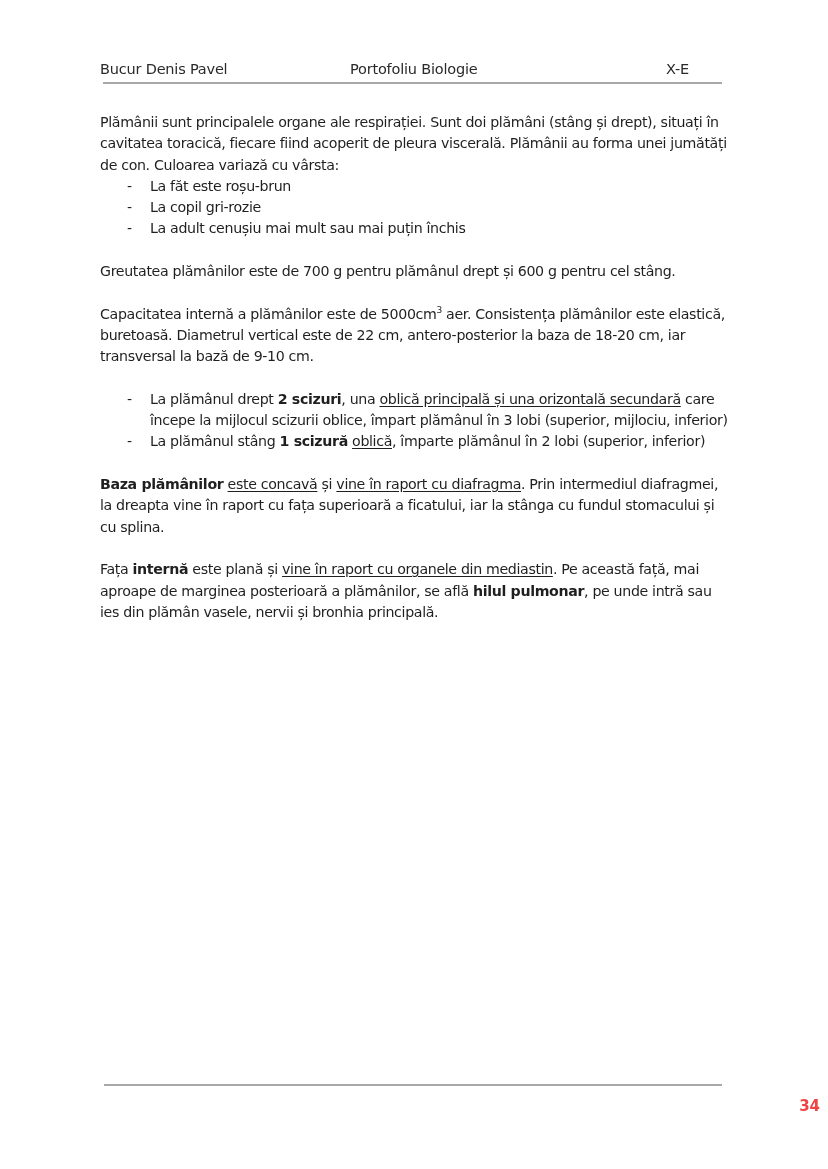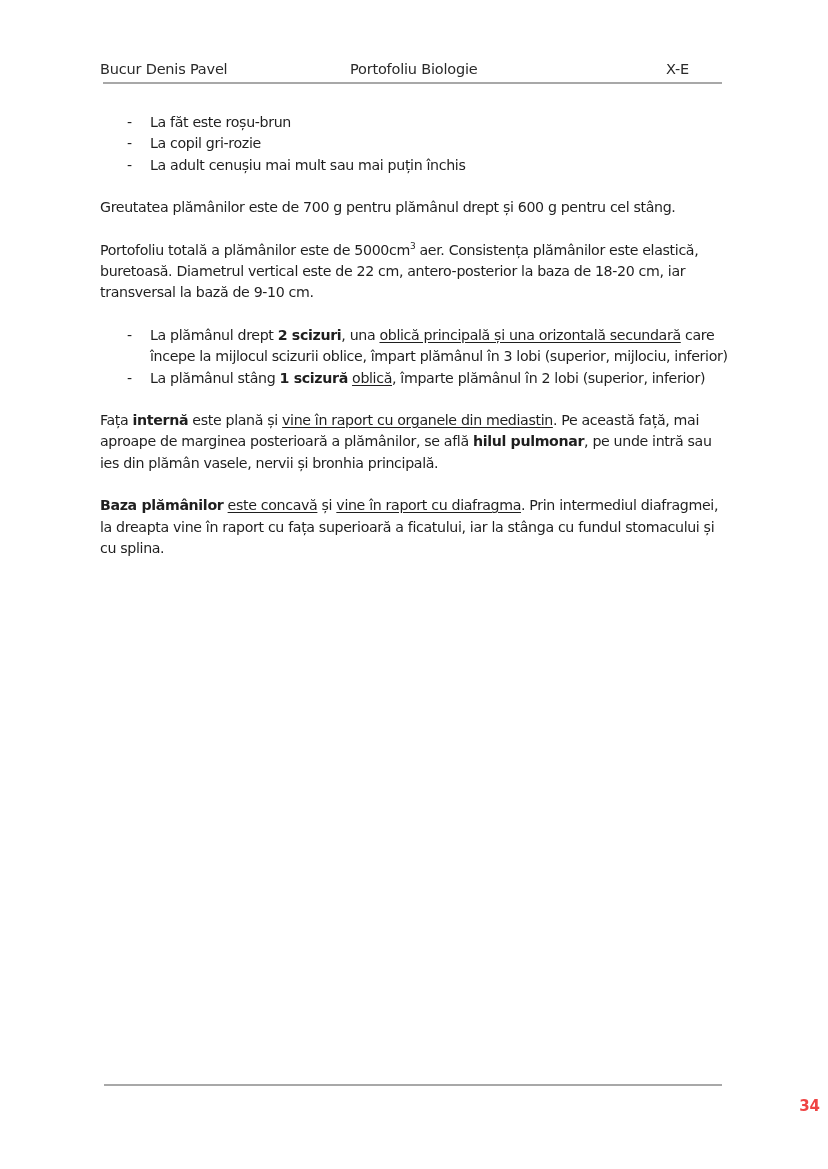--- a/index.html
+++ b/index.html
@@ -34,35 +34,36 @@
 
 <div class="header">
   <span class="h-left">Bucur Denis Pavel</span>
   <span class="h-center">Portofoliu Biologie</span>
   <span class="h-right">X-E</span>
 </div>
 <div class="rule rule-top"></div>
 
 <div class="content">
 
+  <p style="margin-bottom:0">Plămânii sunt principalele organe ale respirației. Sunt doi plămâni (stâng și drept), situați în cavitatea toracică, fiecare fiind acoperit de pleura viscerală. Plămânii au forma unei jumătăți de con. Culoarea variază cu vârsta:</p>
   <ul class="tight">
     <li><span class="dash">-</span><span>La făt este roșu-brun</span></li>
     <li><span class="dash">-</span><span>La copil gri-rozie</span></li>
     <li><span class="dash">-</span><span>La adult cenușiu mai mult sau mai puțin închis</span></li>
   </ul>
 
   <p>Greutatea plămânilor este de 700 g pentru plămânul drept și 600 g pentru cel stâng.</p>
 
-  <p><span>Portofoliu totală a plămânilor este de 5000cm</span><sup>3</sup><span> aer. Consistența plămânilor este elastică, buretoasă. Diametrul vertical este de 22 cm, antero-posterior la baza de 18-20 cm, iar transversal la bază de 9-10 cm.</span></p>
+  <p><span>Capacitatea internă a plămânilor este de 5000cm</span><sup>3</sup><span> aer. Consistența plămânilor este elastică, buretoasă. Diametrul vertical este de 22 cm, antero-posterior la baza de 18-20 cm, iar transversal la bază de 9-10 cm.</span></p>
 
 
   <ul class="tight">
     <li><span class="dash">-</span><span>La plămânul drept </span><b>2 scizuri</b><span>, una </span><u>oblică principală și una orizontală secundară</u><span> care începe la mijlocul scizurii oblice, împart plămânul în 3 lobi (superior, mijlociu, inferior)</span></li>
     <li><span class="dash">-</span><span>La plămânul stâng </span><b>1 scizură</b><span> </span><u>oblică</u><span>, împarte plămânul în 2 lobi (superior, inferior)</span></li>
   </ul>
 
+  <p><b>Baza plămânilor</b><span> </span><u>este concavă</u><span> și </span><u>vine în raport cu diafragma</u><span>. Prin intermediul diafragmei, la dreapta vine în raport cu fața superioară a ficatului, iar la stânga cu fundul stomacului și cu splina.</span></p>
+
   <p><span>Fața </span><b>internă</b><span> este plană și </span><u>vine în raport cu organele din mediastin</u><span>. Pe această față, mai aproape de marginea posterioară a plămânilor, se află </span><b>hilul pulmonar</b><span>, pe unde intră sau ies din plămân vasele, nervii și bronhia principală.</span></p>
-
-  <p><b>Baza plămânilor</b><span> </span><u>este concavă</u><span> și </span><u>vine în raport cu diafragma</u><span>. Prin intermediul diafragmei, la dreapta vine în raport cu fața superioară a ficatului, iar la stânga cu fundul stomacului și cu splina.</span></p>
 </div>
 
 <div class="rule rule-bottom"></div>
 <div class="page-number">34</div>
 
 </body></html>

